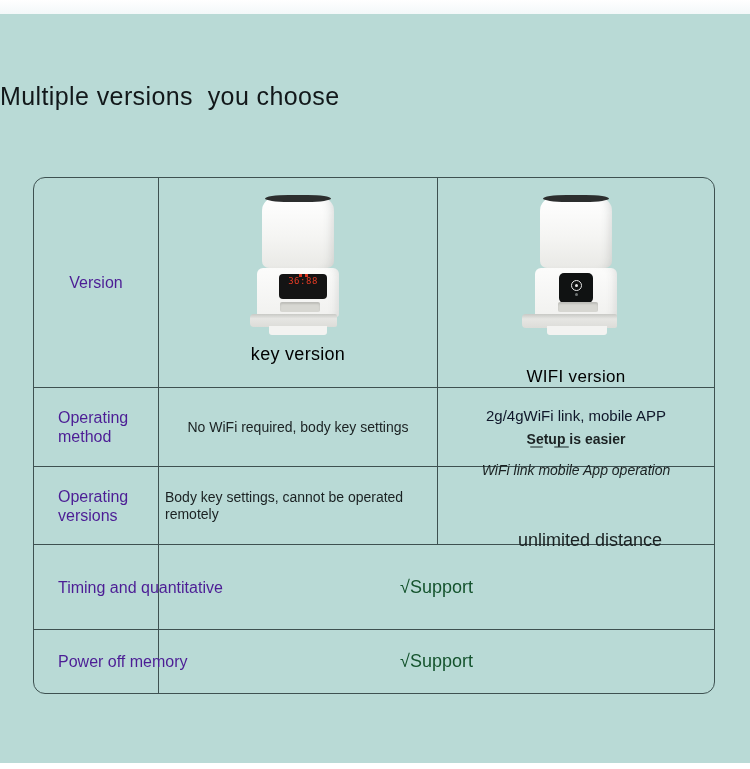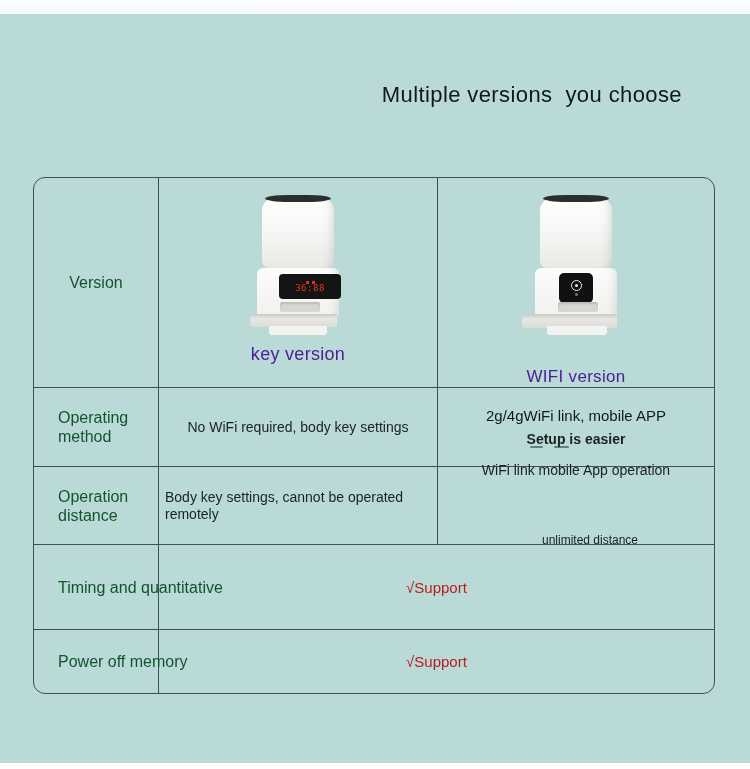--- a/index.html
+++ b/index.html
@@ -11,81 +11,81 @@
   .strip-top {
     position:absolute; top:0; left:0; width:750px; height:14px;
     background:linear-gradient(180deg,#ffffff 0%, #f3f8f9 100%);
   }
   .strip-bottom {
     position:absolute; bottom:0; left:0; width:750px; height:6px;
     background:#ffffff;
   }
   .title {
     position:absolute; top:82px; left:0; right:68px;
-    text-align:right; font-size:22px; letter-spacing:0.4px;
+    text-align:left; font-size:25px; letter-spacing:0.4px;
     color:#12181a; white-space:pre;
   }
   
   .cmp-table {
     position:absolute; left:33px; top:177px; width:682px; height:517px;
     box-sizing:border-box;
     border:1px solid #3e5151; border-radius:12px;
     display:grid;
     grid-template-columns:125px 279px 1fr;
     grid-template-rows:210px 79px 78px 85px auto;
   }
   .cell {
     box-sizing:border-box; position:relative;
     display:flex; align-items:center; justify-content:center;
     border-color:#3e5151;
   }
   .b-r { border-right:1px solid #3e5151; }
   .b-b { border-bottom:1px solid #3e5151; }
   .label-cell {
     justify-content:flex-start; padding-left:24px;
-    font-size:16px; line-height:19px; color:#14532d;
+    font-size:16px; line-height:19px; color:#4c1d95;
   }
   .label-overflow { white-space:nowrap; position:relative; z-index:2; }
   .merged { grid-column:2 / 4; }
   .small-text { font-size:13.5px; line-height:17px; color:#1a2122; }
   .center-text { text-align:center; }
   .left-pad { justify-content:flex-start; text-align:left; padding-left:6px; padding-right:16px; }
   .two-line { display:flex; flex-direction:column; align-items:center; gap:8px; }
   .wifi-op-l1 { font-size:15px; color:#0f172a; }
-  .support { font-size:15px; color:#b91c1c; }
+  .support { font-size:18px; color:#14532d; }
   
   .dash-artifact { position:absolute; top:39px; left:44px; width:40px; height:3px; }
   .dash-artifact span { position:absolute; top:0; height:2.5px; background:rgba(42,54,54,0.55); border-radius:1px; }
   .dash-artifact .d1 { left:0; width:13px; }
   .dash-artifact .d2 { left:24px; width:15px; }
   
   .version-cell { flex-direction:column; justify-content:flex-start; padding-top:17px; gap:9px; }
-  .version-name { font-size:18px; letter-spacing:0.3px; color:#4c1d95; }
+  .version-name { font-size:18px; letter-spacing:0.3px; color:#000000; }
   
   .feeder { position:relative; width:96px; height:140px; }
   .hopper {
     position:absolute; top:2px; left:12px; width:72px; height:71px;
     background:linear-gradient(180deg,#ffffff 0%, #f5f5f3 55%, #e9e9e6 100%);
     border-radius:14px 14px 7px 7px;
     box-shadow:inset -9px 0 10px -7px rgba(60,70,70,0.18);
   }
   .hopper::before {
     content:""; position:absolute; top:-2px; left:3px; right:3px; height:7px;
     background:#2c2e2e; border-radius:50% / 70%;
   }
   .fbase {
     position:absolute; top:73px; left:7px; width:82px; height:49px;
     background:linear-gradient(180deg,#fcfcfb 0%, #f1f1ef 100%);
     border-radius:6px 6px 3px 3px;
     box-shadow:inset -9px 0 10px -7px rgba(60,70,70,0.15);
   }
   .led-display {
-    position:absolute; top:79px; left:29px; width:62px; height:25px;
+    position:absolute; top:79px; left:29px; width:48px; height:25px;
     background:#141414; border-radius:4px;
-    display:flex; flex-direction:column; align-items:center; justify-content:center; gap:0;
+    display:flex; flex-direction:column; align-items:center; gap:0;
   }
   .led-dots { display:flex; gap:3px; }
   .led-dots i { width:3px; height:3px; background:#d93420; display:block; }
   .led-digits {
     font-family:"DejaVu Sans Mono", monospace; font-size:9px; line-height:9px;
     color:#e23b24; letter-spacing:0.5px;
   }
   .cam-panel {
     position:absolute; top:78px; left:31px; width:34px; height:30px;
     background:#101212; border-radius:5px;
@@ -175,29 +175,29 @@
         <span class="wifi-op-l1">2g/4gWiFi link, mobile APP</span>
         <span class="small-text" style="font-size:14px;font-weight:bold;">Setup is easier</span>
         <span class="dash-artifact">
             <span class="d1"></span>
             <span class="d2"></span>
           </span>
       </div>
     </div>
 
     <div class="cell b-r b-b label-cell">
-      <span>Operation distance</span>
+      <span>Operating versions</span>
     </div>
     <div class="cell b-r b-b small-text left-pad" style="font-size:14px;">
       <span>Body key settings, cannot be operated remotely</span>
     </div>
     <div class="cell b-b">
       <div class="two-line" style="gap:6px;">
-        <span class="small-text" style="font-size:14px;">WiFi link mobile App operation</span>
-        <span class="small-text" style="font-size:12px; align-self:center; margin-left:28px;margin-top:47px;">unlimited distance</span>
+        <span class="small-text" style="font-size:14px;font-style:italic;">WiFi link mobile App operation</span>
+        <span class="small-text" style="font-size:18px; align-self:center; margin-left:28px;margin-top:47px;">unlimited distance</span>
       </div>
     </div>
 
     <div class="cell b-r b-b label-cell">
       <span class="label-overflow">Timing and quantitative</span>
     </div>
     <div class="cell b-b merged">
       <span class="support">√Support</span>
     </div>
 

